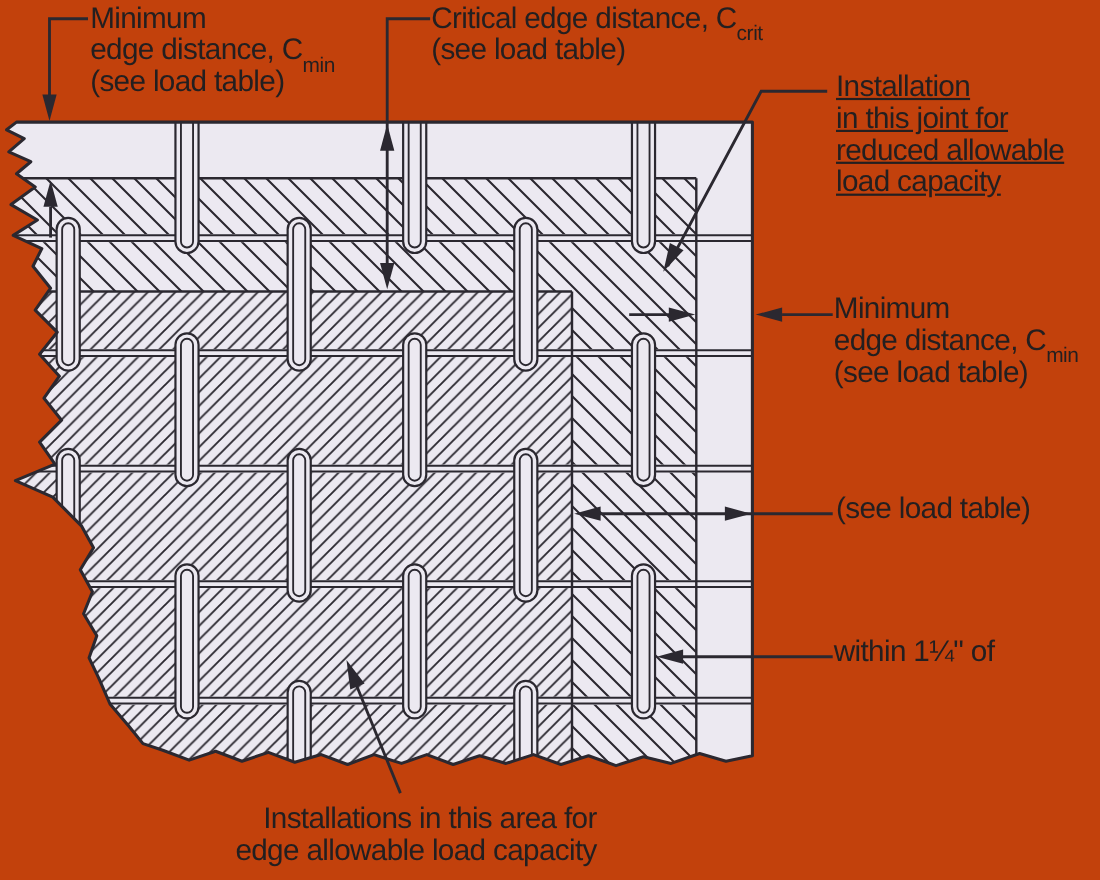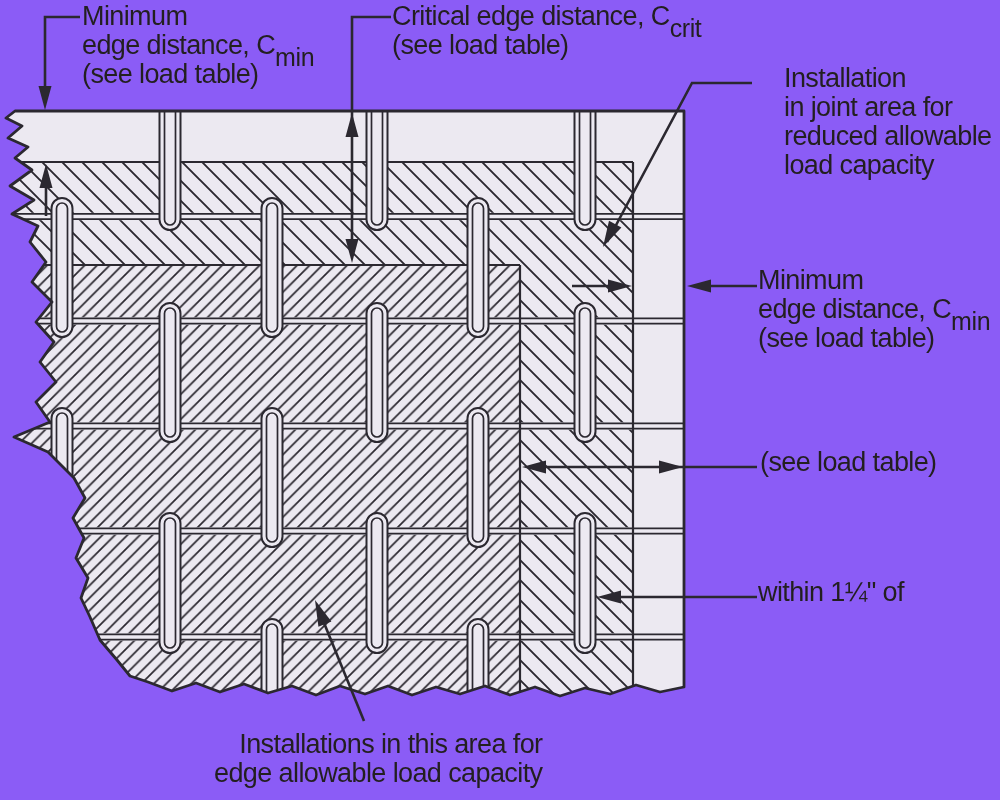--- a/index.html
+++ b/index.html
@@ -1,21 +1,21 @@
 <!DOCTYPE html>
 <html><head>
 <meta charset="utf-8">
 <style>
   html,body{margin:0;padding:0;background:#ffffff;}
-  #stage{position:relative;width:1000px;height:800px;background:#8b5cf6;overflow:hidden;
+  #stage{position:relative;width:1000px;height:800px;background:#c2410c;overflow:hidden;
          font-family:"Liberation Sans", sans-serif;}
   #wall-svg{position:absolute;left:0;top:0;}
   .label{position:absolute;color:#231F20;font-size:27px;line-height:29px;
          letter-spacing:-0.6px;white-space:nowrap;}
-  .label sub{font-size:25px;line-height:0;position:relative;top:0.22em;letter-spacing:-0.4px;}
+  .label sub{font-size:19px;line-height:0;position:relative;top:0.22em;letter-spacing:-0.4px;}
 </style>
 </head>
 <body>
 
 <div id="stage">
 
   <svg id="wall-svg" width="1000" height="800" viewBox="0 0 1000 800">
     <defs>
       <clipPath id="wallClip">
         <polygon points="15,111 684,111 684,687 660,692 636,685 610,694 585,688 560,696 535,687 510,695 485,686 460,694 436,687 412,695 388,686 365,694 340,686 316,695 292,686 268,693 244,684 220,692 196,683 172,691 148,682 130,676 117,660 100,640 90,617 81,598 88,578 76,558 84,538 73,518 85,498 74,478 48,452 14,437 50,422 36,402 56,382 40,362 54,342 36,322 52,302 32,282 46,262 30,242 38,226 12,214 34,200 10,186 32,170 15,158 28,147 8,138 22,126 6,118"></polygon>
@@ -152,23 +152,23 @@
     <div><span>Minimum</span></div>
     <div><span>edge distance, C</span><sub>min</sub></div>
     <div><span>(see load table)</span></div>
   </div>
 
   <div class="label" style="left:392px;top:2px;">
     <div><span>Critical edge distance, C</span><sub>crit</sub></div>
     <div><span>(see load table)</span></div>
   </div>
 
-  <div class="label" style="left:784px;top:64px;">
+  <div class="label" style="left:760px;top:64px;text-decoration:underline;">
     <div><span>Installation</span></div>
-    <div><span>in joint area for</span></div>
+    <div><span>in this joint for</span></div>
     <div><span>reduced allowable</span></div>
     <div><span>load capacity</span></div>
   </div>
 
   <div class="label" style="left:758px;top:266px;">
     <div><span>Minimum</span></div>
     <div><span>edge distance, C</span><sub>min</sub></div>
     <div><span>(see load table)</span></div>
   </div>
 

